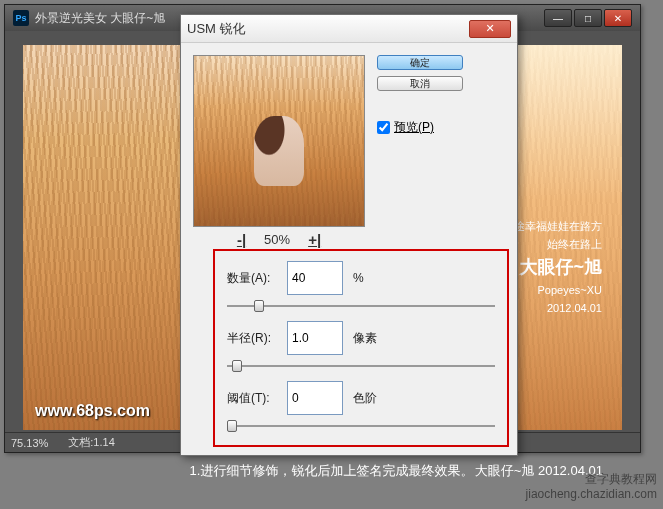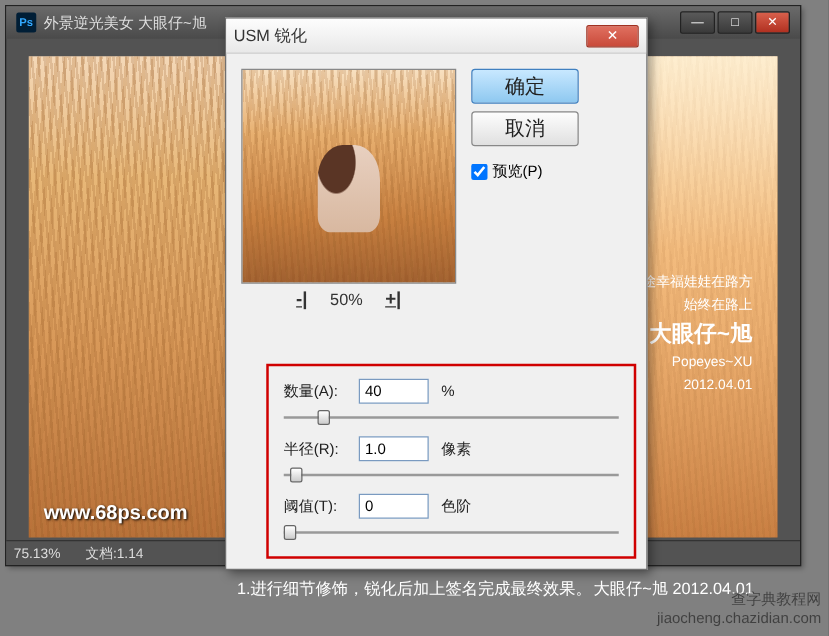--- a/index.html
+++ b/index.html
@@ -26,31 +26,31 @@
 .dialog { position: absolute; left: 180px; top: 14px; width: 338px; height: 442px; background: #f0f0f0; border: 1px solid #707070; box-shadow: 3px 3px 8px rgba(0,0,0,0.4); }
 .dlg-titlebar { height: 28px; background: linear-gradient(#fdfdfd, #e8e8e8); border-bottom: 1px solid #ccc; display: flex; align-items: center; padding: 12px 6px; }
 .dlg-title { flex: 1; color: #333; font-size: 13px; }
 .dlg-close { width: 42px; height: 18px; background: linear-gradient(#e07060, #c94a3a); border: 1px solid #a03020; border-radius: 2px; color: #fff; display: flex; align-items: center; justify-content: center; font-size: 11px; }
 .dlg-body { padding: 12px; position: relative; height: calc(100% - 28px); }
 .preview-area { display: flex; gap: 12px; }
 .preview-box { width: 172px; height: 172px; border: 1px solid #888; background: linear-gradient(180deg, #f8e0c0 0%, #e8b070 30%, #c88040 70%, #a06030 100%); position: relative; overflow: hidden; }
 .preview-box .grass-bg { opacity: 0.8; }
 .preview-girl { position: absolute; left: 35%; top: 35%; width: 50px; height: 70px; background: radial-gradient(ellipse at 30% 20%, #5a3525 0 15px, transparent 16px), linear-gradient(#e8d0c0, #d8b8a0); border-radius: 40% 40% 20% 20%; }
 .right-col { flex: 1; }
-.btn { width: 86px; height: 28px; background: linear-gradient(#fdfdfd, #e0e0e0); border: 1px solid #888; border-radius: 3px; display: flex; align-items: center; justify-content: center; margin-bottom: 6px; font-size: 16px; color: #222; }
+.btn { width: 86px; height: 15px; background: linear-gradient(#fdfdfd, #e0e0e0); border: 1px solid #888; border-radius: 3px; display: flex; align-items: center; justify-content: center; margin-bottom: 6px; font-size: 10px; color: #222; }
 .btn.primary { background: linear-gradient(#c8e8ff, #8ec8f0); border-color: #4080c0; }
-.checkbox-row { margin-top: 12px; display: flex; align-items: center; gap: 4px; }
+.checkbox-row { margin-top: 28px; display: flex; align-items: center; gap: 4px; text-decoration: underline; }
 .checkbox-row input { width: 13px; height: 13px; }
 .zoom-row { width: 172px; display: flex; justify-content: center; align-items: center; gap: 18px; margin-top: 4px; font-size: 13px; color: #333; }
 .zoom-btn { font-weight: bold; text-decoration: underline; font-size: 15px; }
 
 .params { position: absolute; left: 8px; right: 8px; bottom: 8px; border: 2px solid #d00000; padding: 10px 12px 4px; margin-left: 24px; }
 .param-row { display: flex; align-items: center; margin-bottom: 2px; }
 .param-label { width: 60px; color: #222; }
-.param-input { width: 56px; height: 20px; border: 1px solid #7a9ac0; background: #fff; padding: 0 4px; font-size: 12px; }
+.param-input { width: 56px; height: 34px; border: 1px solid #7a9ac0; background: #fff; padding: 0 4px; font-size: 12px; }
 .param-unit { margin-left: 10px; color: #222; }
 .slider { width: 100%; height: 18px; position: relative; margin-bottom: 6px; }
 .slider-track { position: absolute; left: 0; right: 0; top: 8px; height: 2px; background: #999; }
 .slider-thumb { position: absolute; top: 3px; width: 10px; height: 12px; background: linear-gradient(#fff, #ccc); border: 1px solid #666; border-radius: 2px; }
 
 
 .caption { position: absolute; left: 0; right: 0; top: 462px; text-align: center; color: #fff; font-size: 13px; }
 .caption-right { position: absolute; right: 60px; }
 
 

